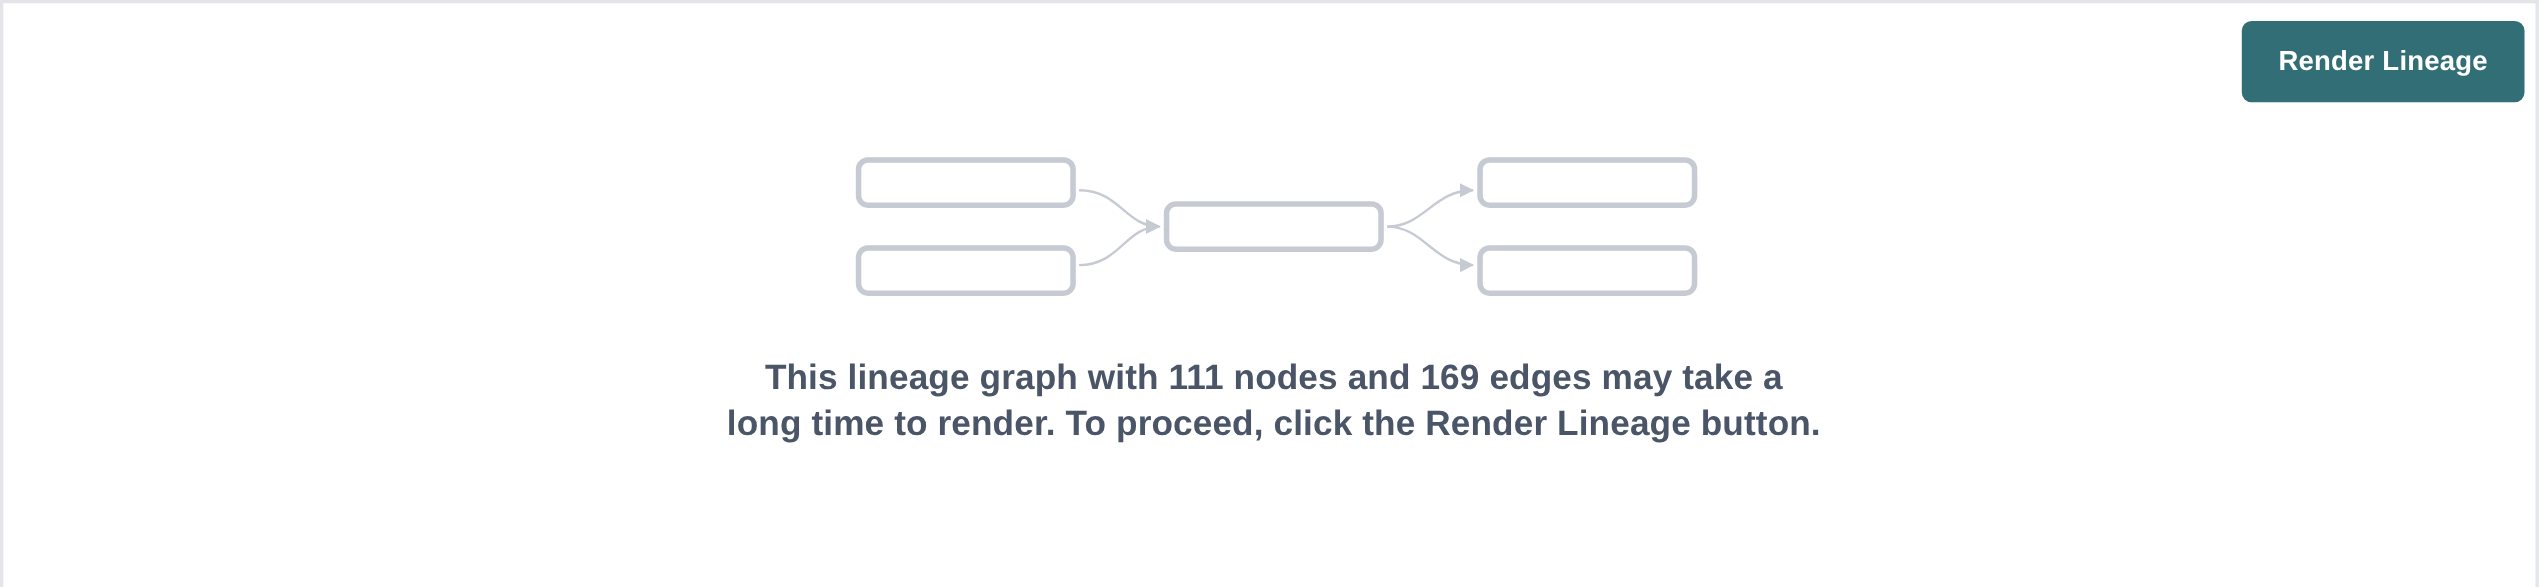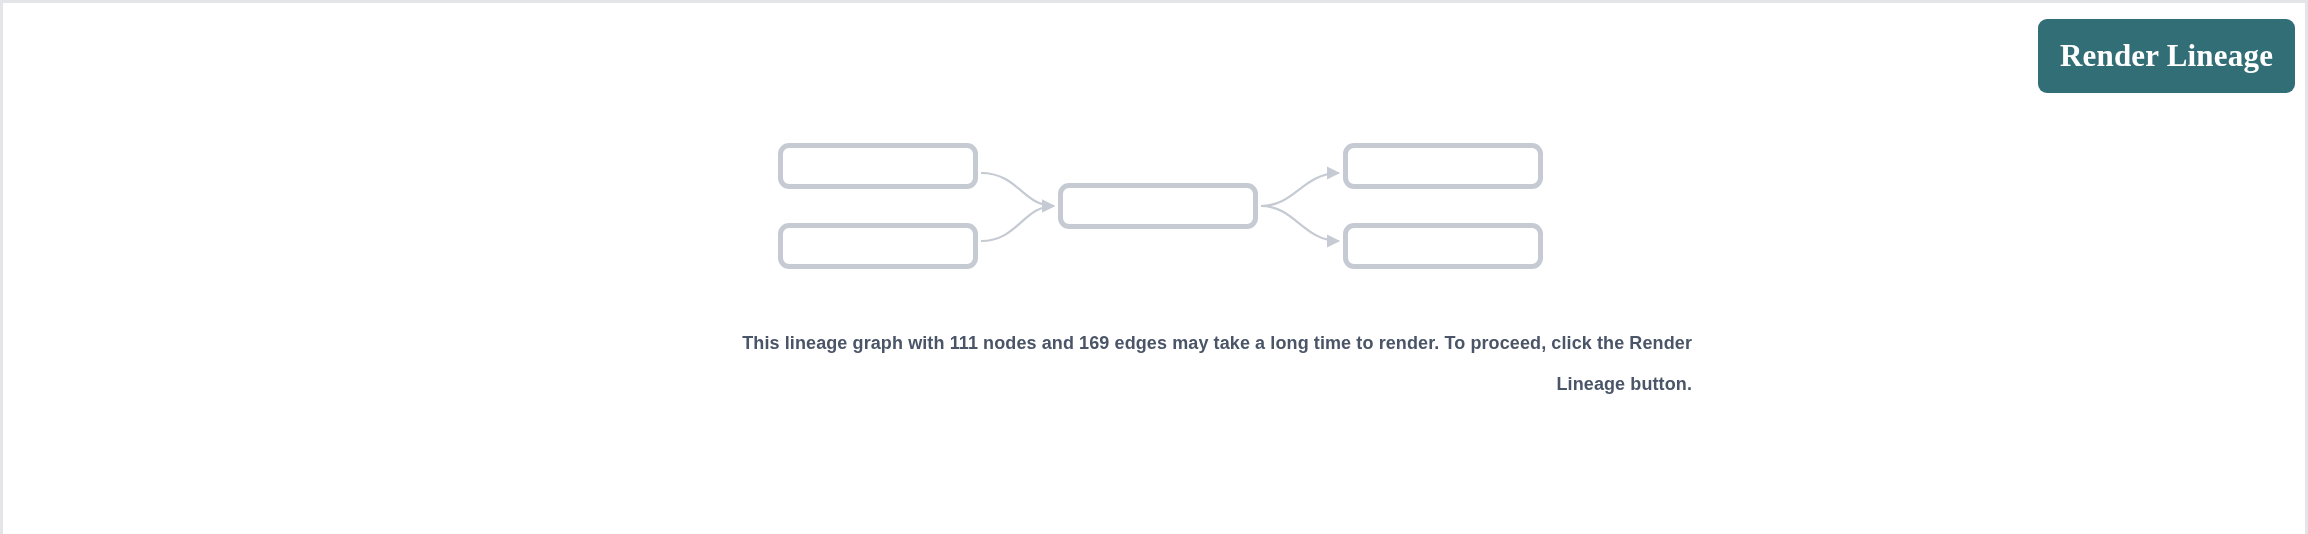--- a/index.html
+++ b/index.html
@@ -37,22 +37,22 @@
   .render-lineage-button {
     position: absolute;
     left: 2035px;
     top: 16px;
     width: 257px;
     height: 74px;
     background: #326e76;
     color: #ffffff;
     border: none;
     border-radius: 9px;
-    font-family: Liberation Serif, serif;
-    font-size: 31px;
+    font-family: Liberation Sans, sans-serif;
+    font-size: 25px;
     font-weight: bold;
     letter-spacing: 0.2px;
     line-height: 74px;
     text-align: center;
     padding: 0;
     cursor: pointer;
     white-space: nowrap;
   }
 
   
@@ -79,27 +79,27 @@
   }
   .node-src-top   { left: 5px;   top: 10px;  width: 200px; height: 46px; }
   .node-src-bot   { left: 5px;   top: 90px;  width: 200px; height: 46px; }
   .node-center    { left: 285px; top: 50px;  width: 200px; height: 46px; }
   .node-dst-top   { left: 570px; top: 10px;  width: 200px; height: 46px; }
   .node-dst-bot   { left: 570px; top: 90px;  width: 200px; height: 46px; }
 
   
   .lineage-message {
     position: absolute;
-    left: 689px;
+    left: 655px;
     top: 320px;
     width: 1000px;
-    text-align: right;
+    text-align: center;
     color: #4a5568;
     font-family: "Liberation Sans", sans-serif;
-    font-size: 18px;
+    font-size: 32px;
     font-weight: bold;
     line-height: 41px;
     letter-spacing: 0.1px;
   }
 </style>
 </head>
 <body>
 
 <div class="lineage-panel">
 

